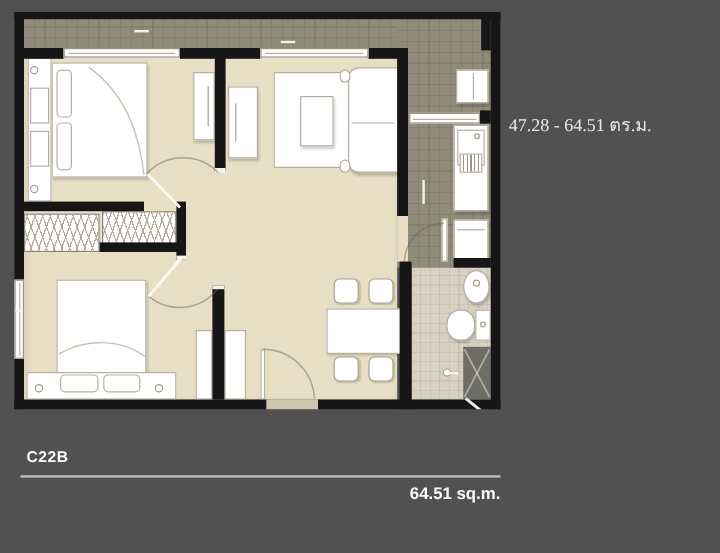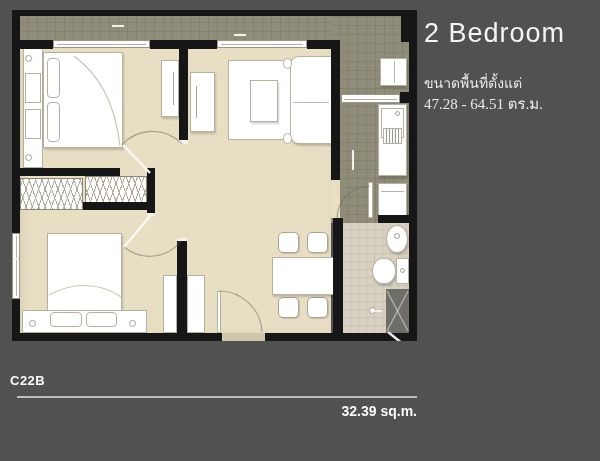--- a/index.html
+++ b/index.html
@@ -50,21 +50,21 @@
   svg.overlay{position:absolute;left:0;top:0;z-index:40;}
 
   
   .info-text{position:absolute;color:var(--text);z-index:5;}
   #title{left:424px;top:18px;font-size:27px;letter-spacing:1px;font-weight:400;color:#f4f4f4;}
   #area-label{left:424px;top:72px;font-size:14px;color:#e9e9e9;}
   #area-value{left:424px;top:92px;font-size:15px;color:#e9e9e9;font-family:Liberation Serif, serif;}
   #price{left:424px;top:140px;font-size:17px;color:#efefef;}
 
   
-  #unit-code{left:10px;top:373px;font-size:13px;font-weight:bold;letter-spacing:0.5px;color:#fafafa;}
+  #unit-code{left:22px;top:373px;font-size:13px;font-weight:bold;letter-spacing:0.5px;color:#fafafa;}
   #footer-line{position:absolute;left:17px;top:396px;width:400px;height:2px;background:var(--divider);z-index:5;}
   #plan-area{left:217px;top:403px;width:200px;text-align:right;font-size:14px;font-weight:bold;color:#fafafa;}
 </style>
 </head>
 <body>
 
 <div id="stage">
 
   <div id="plan">
 
@@ -167,20 +167,18 @@
       <path d="M112,237 A40,40 0 0 0 169,231" fill="none" stroke="rgba(110,104,86,0.5)" stroke-width="1.2"></path>
       <line x1="139" y1="205" x2="112" y2="237" stroke="#fbf9f2" stroke-width="2.4"></line>
       <path d="M207,281 A43,43 0 0 1 250,322" fill="none" stroke="rgba(110,104,86,0.5)" stroke-width="1.2"></path>
       <path d="M358,176 A33,33 0 0 0 325,208" fill="none" stroke="rgba(110,104,86,0.5)" stroke-width="1.2"></path>
       <line x1="375" y1="281" x2="396" y2="321" stroke="rgba(238,236,228,0.5)" stroke-width="1.5"></line>
       <line x1="396" y1="281" x2="375" y2="321" stroke="rgba(238,236,228,0.5)" stroke-width="1.5"></line>
       <line x1="376" y1="322" x2="401" y2="342" stroke="#e8e8e8" stroke-width="2.5"></line>
     </svg>
   </div>
 
-  <div class="info-text" id="title">2 Bedroom</div>
-  <div class="info-text" id="area-label">ขนาดพื้นที่ตั้งแต่</div>
   <div class="info-text" id="area-value">47.28 - 64.51 ตร.ม.</div>
 
   <div class="info-text" id="unit-code">C22B</div>
   <div id="footer-line"></div>
-  <div class="info-text" id="plan-area">32.39 sq.m.</div>
+  <div class="info-text" id="plan-area">64.51 sq.m.</div>
 </div>
 
 </body></html>

